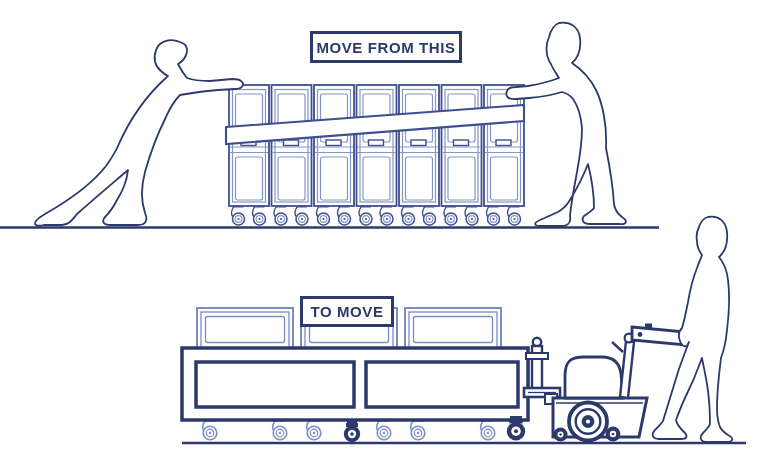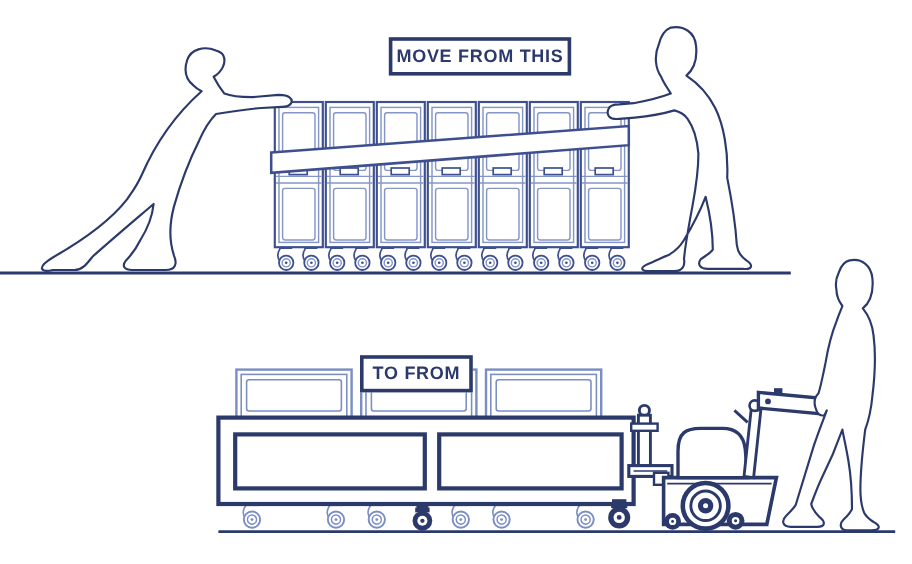--- a/index.html
+++ b/index.html
@@ -7,21 +7,21 @@
     position:relative;width:760px;height:470px;background:var(--c-bg,#fff);
     overflow:hidden;font-family:"Liberation Sans",sans-serif;
   }
   .stage svg{position:absolute;left:0;top:0;}
   .tag{
     position:absolute;box-sizing:border-box;background:#fff;
     border:3px solid var(--c-dark,#2c3a6b);color:var(--c-dark,#2c3a6b);
     font-weight:bold;font-size:15px;letter-spacing:0.6px;
     display:flex;align-items:center;justify-content:center;z-index:5;
   }
-  #tag-top{left:310px;top:31px;width:152px;height:32px;margin-left:14px;}
+  #tag-top{left:310px;top:31px;width:152px;height:32px;}
   #tag-bottom{left:300px;top:296px;width:94px;height:31px;}
 
   
   .p-cart{fill:#fff;stroke:var(--c-cart,#3d4f8e);stroke-width:1.8;}
   .n-light{fill:none;stroke:var(--c-light,#8596c6);stroke-width:1.2;}
   .l-light{stroke:var(--c-light,#8596c6);stroke-width:1.2;}
   .p-slot{fill:#fff;stroke:var(--c-cart,#3d4f8e);stroke-width:1.4;}
   .ca-f{fill:none;stroke:var(--c-cart,#3d4f8e);stroke-width:1.4;}
   .wh-o{fill:#fff;stroke:var(--c-cart,#3d4f8e);stroke-width:1.5;}
   .wh-i{fill:none;stroke:var(--c-light,#8596c6);stroke-width:1.2;}
@@ -43,21 +43,21 @@
   .fig{fill:#fff;stroke:var(--c-dark,#2c3a6b);stroke-width:1.8;
        stroke-linejoin:round;stroke-linecap:round;}
   .gline{stroke:var(--c-dark,#2c3a6b);stroke-width:2.4;fill:none;}
 </style>
 </head>
 <body>
 
 <div class="stage">
 
   <div class="tag" id="tag-top">MOVE FROM THIS</div>
-  <div class="tag" id="tag-bottom">TO FROM</div>
+  <div class="tag" id="tag-bottom">TO MOVE</div>
 
   <svg width="760" height="470" viewBox="0 0 760 470">
     <defs>
 
       <g id="caster-t">
         <line x1="-5.5" y1="0.8" x2="5.5" y2="0.8" class="ca-f"></line>
         <path d="M -4.5 1 C -7 5 -7 9 -4.5 11.5" class="ca-f"></path>
         <circle cx="0.5" cy="13" r="6" class="wh-o"></circle>
         <circle cx="0.5" cy="13" r="3.4" class="wh-i"></circle>
         <circle cx="0.5" cy="13" r="1.1" class="wh-h"></circle>

